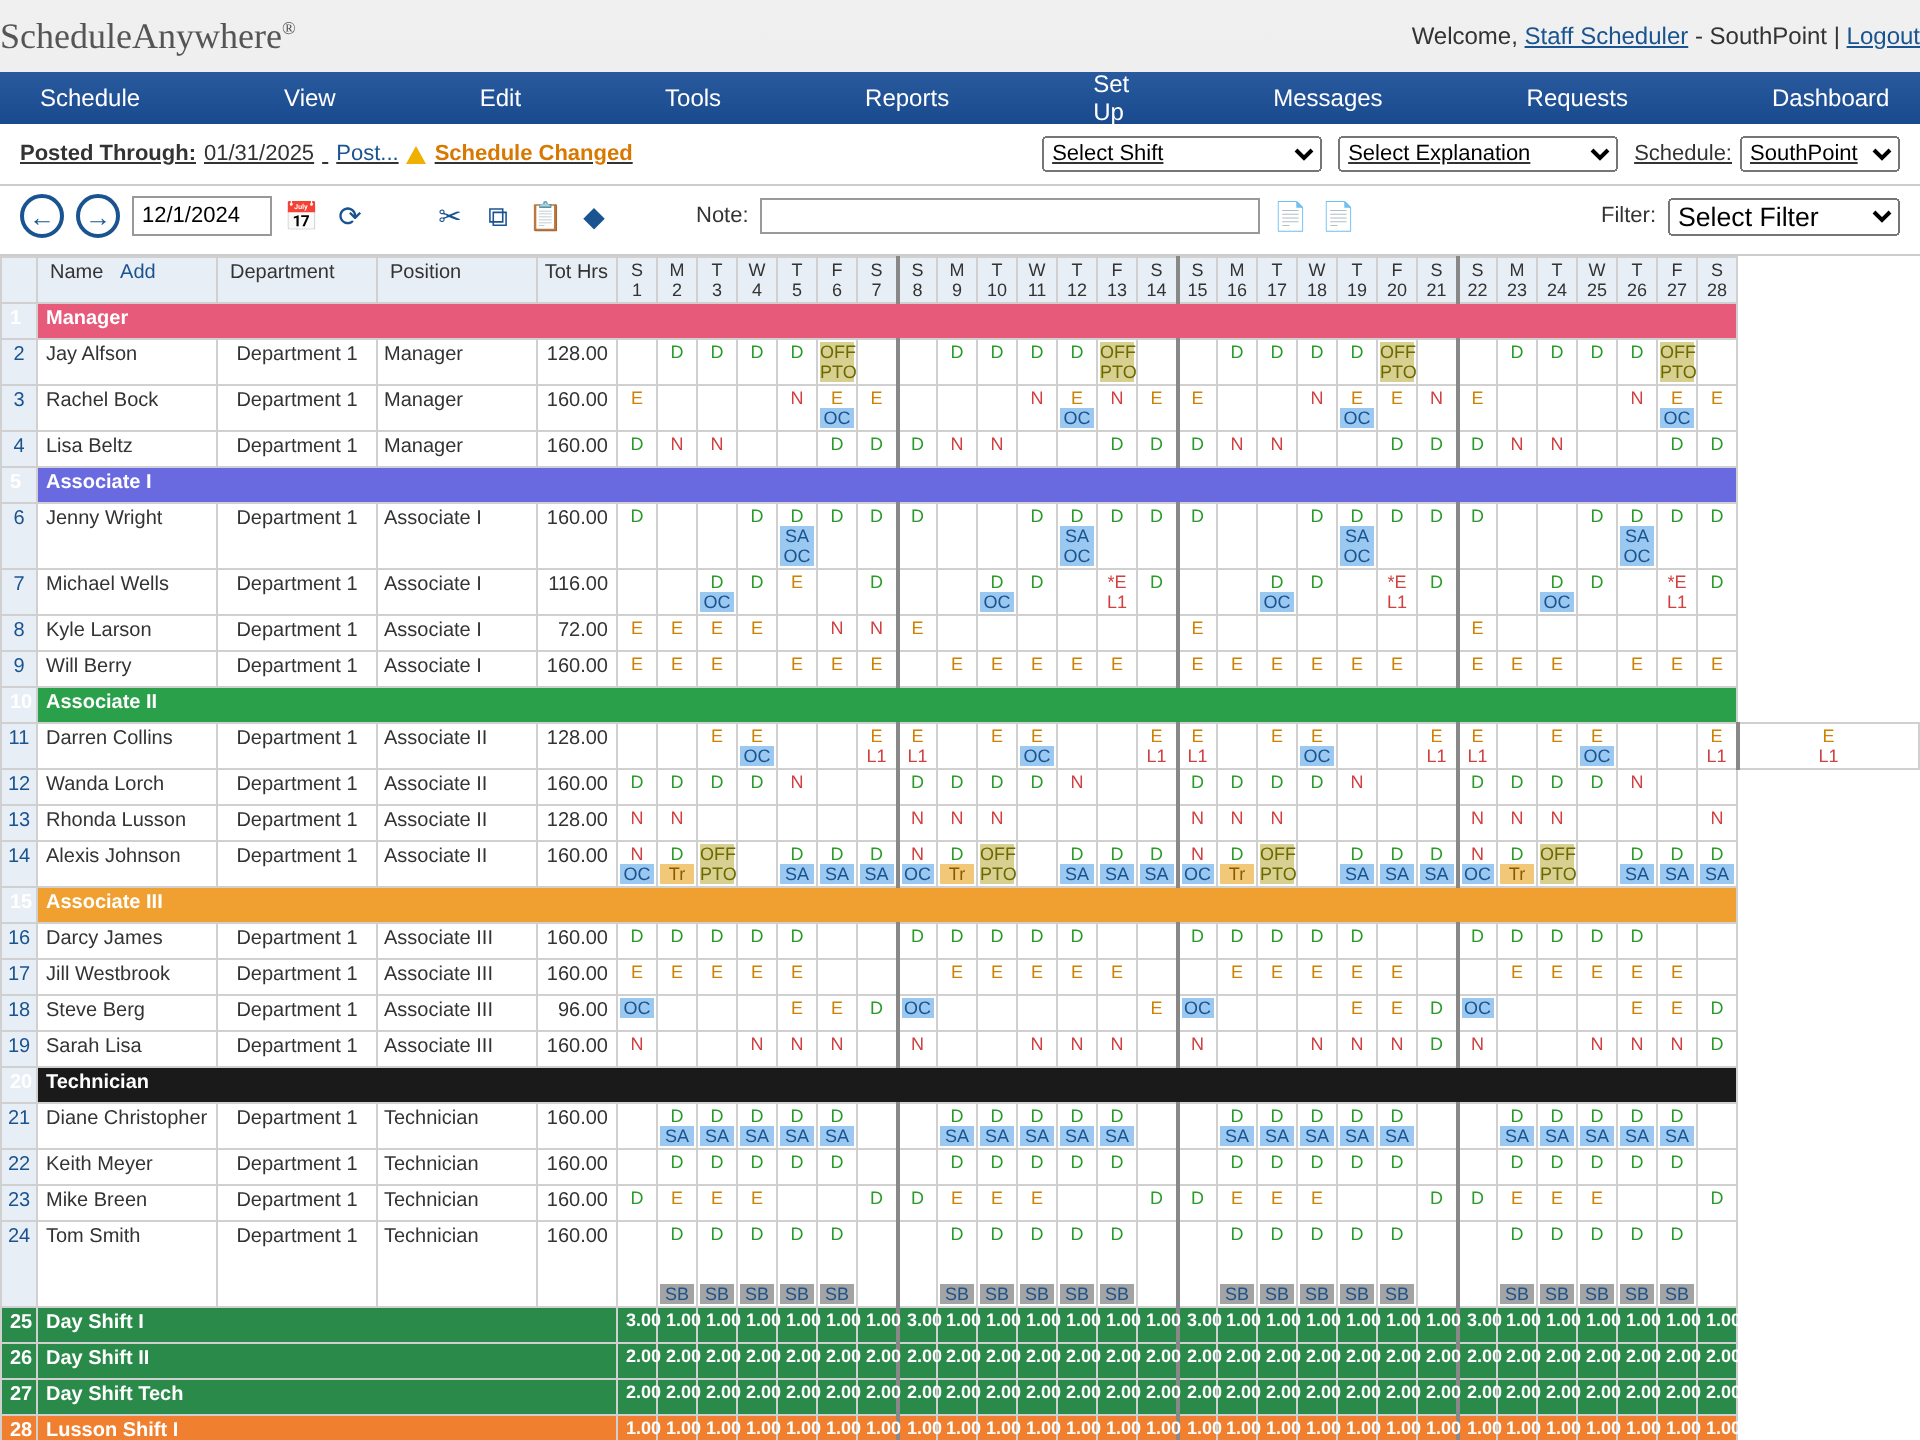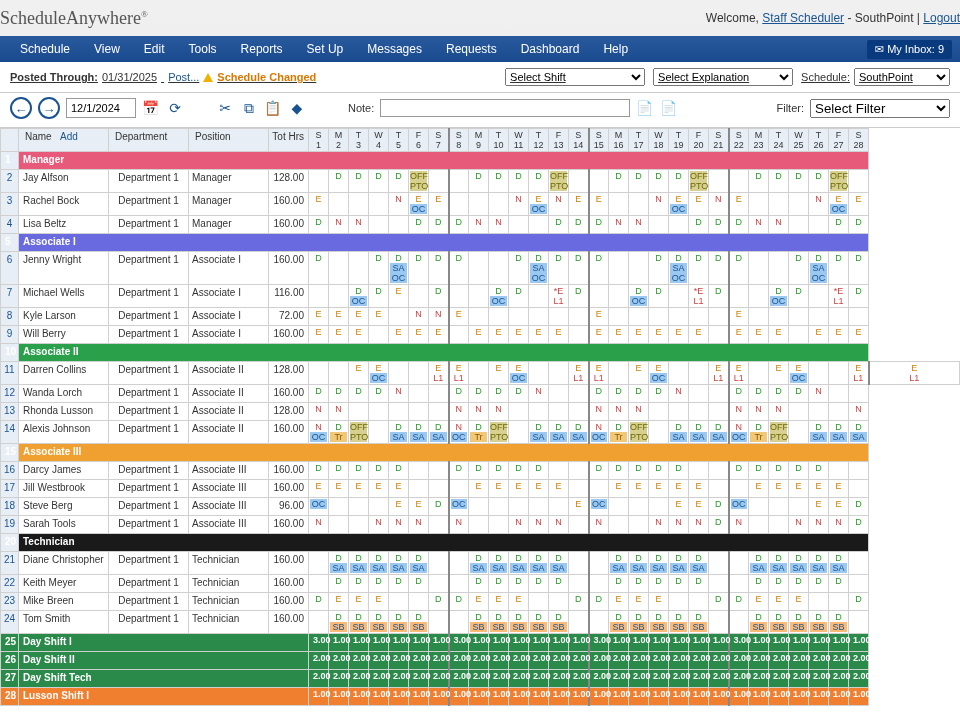--- a/index.html
+++ b/index.html
@@ -3,21 +3,21 @@
 <meta charset="utf-8">
 <style>
 * { box-sizing: border-box; margin: 0; padding: 0; }
 body { font-family: Arial, sans-serif; font-size: 11px; background: #e8e8e8; color: #333; }
 .app { width: 960px; height: 720px; overflow: hidden; position: relative; background: linear-gradient(#f0f0f0,#e0e0e0); }
 .topbar { display: flex; justify-content: space-between; align-items: center; padding: 6px 0; height: 36px; }
 .logo { font-size: 18px; font-family: Georgia, serif; color: #555; }
 .logo .r { font-size: 9px; vertical-align: super; }
 .welcome { font-size: 12px; color: #333; }
 .welcome a { color: #1a5490; text-decoration: underline; cursor: pointer; }
-.navbar { background: linear-gradient(#2a5a9e,#1a4a8e); height: 26px; display: flex; align-items: center; padding: 0 8px; color: #fff; font-size: 12px; }
+.navbar { background: linear-gradient(#2a5a9e,#1a4a8e); height: 26px; display: flex; align-items: center; padding: 0 8px; color: #fff; font-size: 12px; gap: 48px; }
 .navbar .navitem { padding: 0 12px; cursor: pointer; }
 .navbar .spacer { flex: 1; }
 .navbar .inbox { background: #0a3a7e; padding: 3px 8px; border-radius: 2px; font-size: 11px; }
 .toolbar { background: #fff; padding: 6px 10px; display: flex; align-items: center; gap: 8px; font-size: 11px; border-bottom: 1px solid #ccc; flex-wrap: wrap; text-decoration: underline; }
 .toolbar .posted { color: #333; display: flex; align-items: center; gap: 4px; }
 .toolbar .posted a { color: #1a5490; cursor: pointer; }
 .toolbar .changed { color: #d97800; font-weight: bold; }
 .toolbar select { font-size: 11px; height: 18px; }
 .toolbar .right { margin-left: auto; display: flex; align-items: center; gap: 4px; }
 .toolbar2 { background: #fff; padding: 4px 10px 8px; display: flex; align-items: center; gap: 6px; border-bottom: 1px solid #ccc; }
@@ -47,21 +47,21 @@
 .grouprow.eve td.gbody { background: #f08030; }
 .grouprow.eve td.daycol { background: #f08030; color: #fff; }
 .cell-D { color: #2a9a2a; }
 .cell-E { color: #d08000; }
 .cell-N { color: #d04040; }
 .cell-OFF { background: #d8d090; color: #6a6a00; }
 .cell-OC { background: #9ac8f0; color: #1a5490; }
 .cell-SA { background: #9ac8f0; color: #1a5490; }
 .cell-Tr { background: #f0c878; color: #8a5a00; }
 .cell-PTO { background: #d8d090; color: #6a6a00; }
-.cell-SB { background: #fdba74; color: #1a5490; }
+.cell-SB { background: #a3a3a3; color: #1a5490; margin-top: 20px; }
 .cell-L1 { color: #d04040; }
 .cell-star { color: #d04040; }
 .addlink { color: #1a5490; cursor: pointer; font-weight: normal; }
 .warnicon { display: inline-block; width: 0; height: 0; border-left: 5px solid transparent; border-right: 5px solid transparent; border-bottom: 9px solid #f0b000; position: relative; }
 .weeksep { border-left: 2px solid #888 !important; }
 </style>
 </head>
 <body>
 <div class="app">
 
@@ -92,21 +92,21 @@
     <b>Posted Through: </b><span>01/31/2025</span>&nbsp;
     <a>Post...</a>
     <span class="warnicon"></span>
     <span class="changed">Schedule Changed</span>
   </span>
   <span style="flex:1"></span>
   <select style="width:140px"><option>Select Shift</option></select>
   <select style="width:140px"><option>Select Explanation</option></select>
   <span class="right">
     <span>Schedule:</span>
-    <select style="width:96px"><option>SouthPoint</option></select>
+    <select style="width:80px"><option>SouthPoint</option></select>
   </span>
 </div>
 
 <div class="toolbar2">
   <span class="circbtn">←</span>
   <span class="circbtn">→</span>
   <input class="dateinput" value="12/1/2024" style="">
   <span class="iconbtn">📅</span>
   <span class="iconbtn">⟳</span>
   <span style="width:20px"></span>
@@ -114,21 +114,21 @@
   <span class="iconbtn">⧉</span>
   <span class="iconbtn">📋</span>
   <span class="iconbtn">◆</span>
   <span style="width:30px"></span>
   <span>Note:</span>
   <input class="noteinput" style="">
   <span class="iconbtn">📄</span>
   <span class="iconbtn">📄</span>
   <span style="flex:1"></span>
   <span>Filter:</span>
-  <select style="width:140px"><option>Select Filter</option></select>
+  <select style="width:116px"><option>Select Filter</option></select>
 </div>
 
 <div class="gridwrap">
 <table>
 <thead>
 <tr id="hdrrow">
   <th class="rownum"></th>
   <th class="namecol nameh"><span>Name</span>&nbsp;&nbsp;&nbsp;<span class="addlink">Add</span></th>
   <th class="deptcol nameh">Department</th>
   <th class="poscol nameh">Position</th>
@@ -1227,21 +1227,21 @@
             </td>
             <td class="daycol">
               <div class="cell-E">E</div>
             </td>
             <td class="daycol">
               <div class="cell-D">D</div>
             </td>
           </tr>
           <tr class="emp">
             <td class="rownum">19</td>
-            <td class="namecol">Sarah Tools</td>
+            <td class="namecol">Sarah Lisa</td>
             <td class="deptcol">Department 1</td>
             <td class="poscol">Associate III</td>
             <td class="hrscol">160.00</td>
             <td class="daycol">
               <div class="cell-N">N</div>
             </td>
             <td class="daycol"></td>
             <td class="daycol"></td>
             <td class="daycol">
               <div class="cell-N">N</div>

